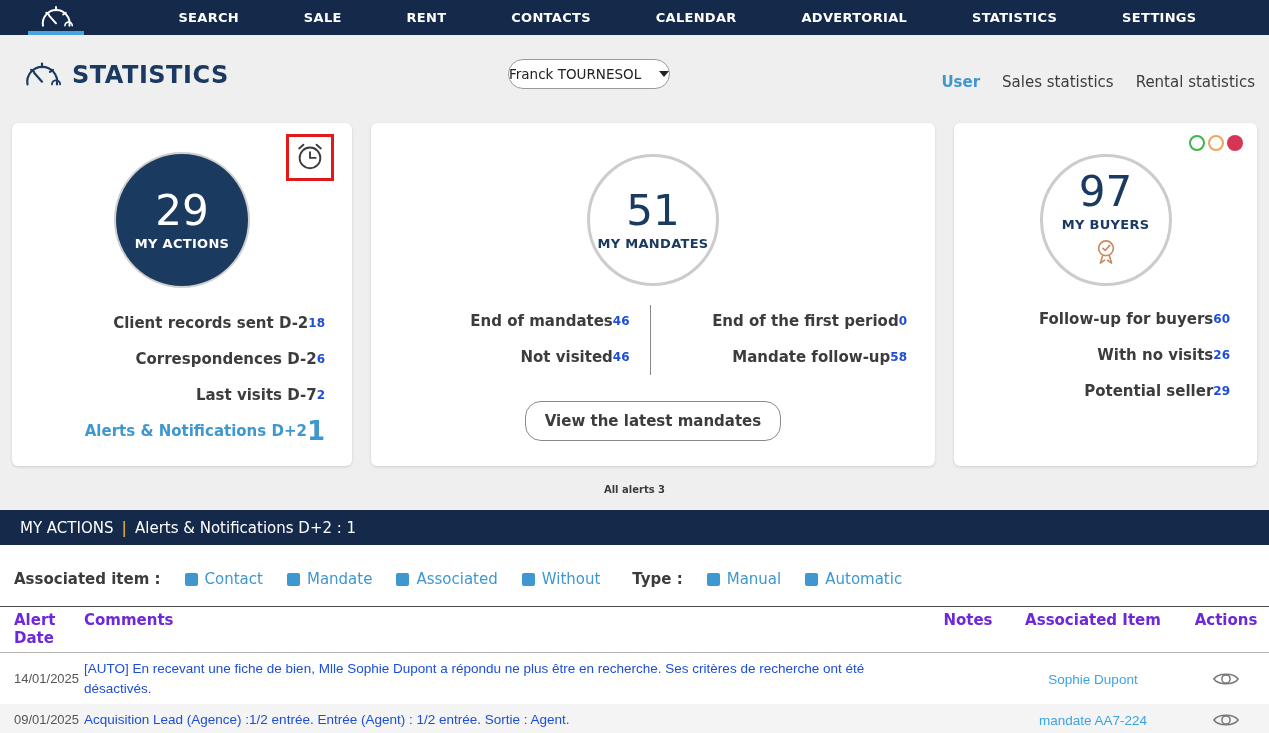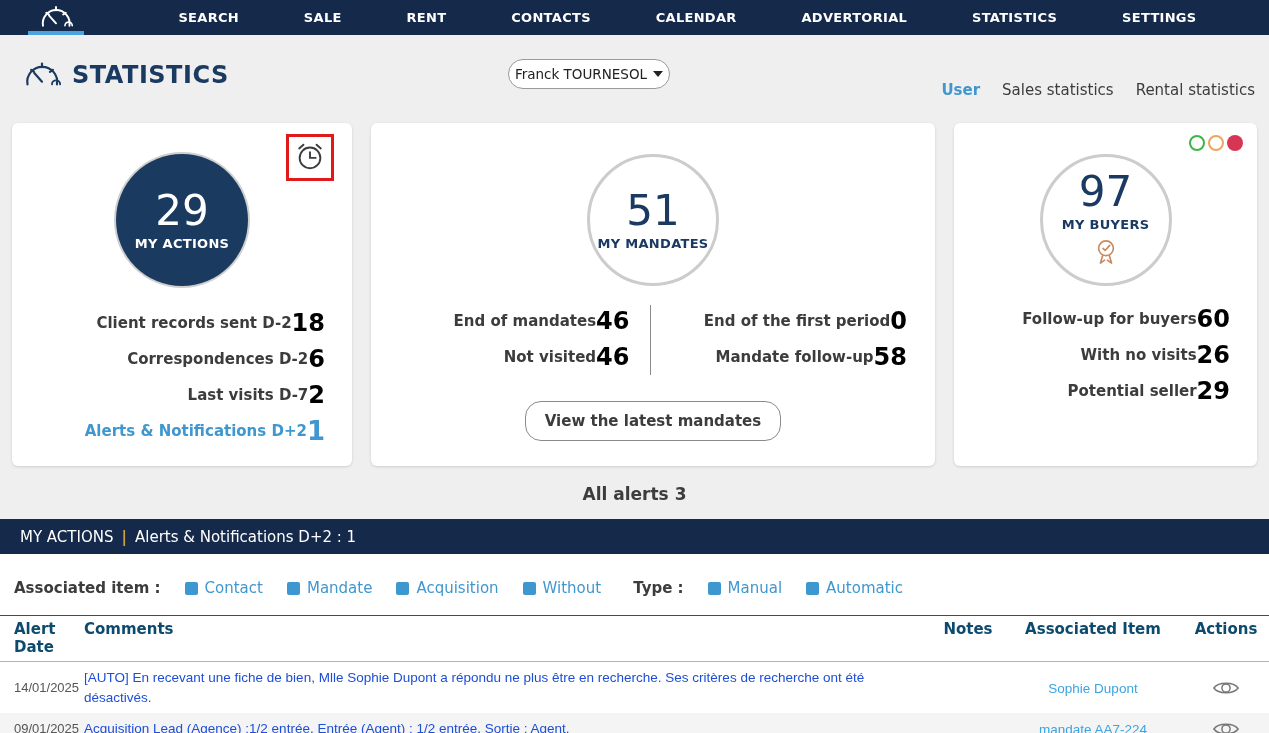--- a/index.html
+++ b/index.html
@@ -12,25 +12,25 @@
     position:relative; cursor:pointer; color:#fff; }
   .nav-logo .underline { position:absolute; left:2px; right:2px; bottom:0; height:4px; background:#4aa3df; }
   .nav-items { flex:1; display:flex; justify-content:space-around; align-items:center; padding:0 40px 0 60px; }
   .nav-item { color:#fff; font-size:13px; font-weight:bold; letter-spacing:.3px; cursor:pointer; }
 
   
   .page-head { height:80px; background:#efefef; position:relative; display:flex; align-items:center; padding:0 22px; }
   .brand { display:flex; align-items:center; gap:10px; color:#1b3a61; }
   .brand .title { font-size:24px; font-weight:bold; letter-spacing:.5px; }
   .user-pill { position:absolute; left:508px; top:24px; width:162px; height:30px; background:#fff;
-    border:1px solid #9a9a9a; border-radius:16px; display:flex; align-items:center; justify-content:center;
+    border:1px solid #9a9a9a; border-radius:16px; display:flex; align-items:center; justify-content:space-between;
     gap:6px; font-size:13.5px; color:#222; cursor:pointer; }
   .caret-down { width:0; height:0; border-left:5px solid transparent; border-right:5px solid transparent;
     border-top:6px solid #222; }
-  .head-tabs { position:absolute; right:14px; top:46px; display:flex; gap:22px; font-size:15px; }
+  .head-tabs { position:absolute; right:14px; top:38px; display:flex; gap:22px; font-size:15px; }
   .head-tab { color:#3c3c3c; cursor:pointer; }
   .head-tab.active { color:#3f97cf; font-weight:bold; }
 
   
   .cards-wrap { background:#efefef; padding:8px 12px 0; display:flex; gap:19px; }
   .card { background:#fff; border-radius:6px; box-shadow:0 1px 3px rgba(0,0,0,.14); height:343px; position:relative; }
   .card1 { flex:0 0 340px; }
   .card2 { flex:1; }
   .card3 { flex:0 0 303px; }
   .card-top { height:180px; display:flex; align-items:center; justify-content:center; }
@@ -43,47 +43,47 @@
   .clock-box { position:absolute; top:11px; right:18px; width:48px; height:47px; border:3px solid #e01a1a;
     display:flex; align-items:center; justify-content:center; cursor:pointer; background:#fff; }
   .dots { position:absolute; top:12px; right:14px; display:flex; gap:3px; }
   .dot { width:16px; height:16px; border-radius:50%; }
   .dot-green { border:2px solid #3db54a; }
   .dot-orange { border:2px solid #f0a45c; }
   .dot-red { background:#d63553; }
   .stat-list { padding:2px 0; }
   .stat-row { display:flex; justify-content:flex-end; align-items:center; height:36px; padding:0 27px; }
   .stat-label { font-size:15px; font-weight:600; color:#3c3c3c; }
-  .stat-value { font-size:24px; font-weight:bold; color:#000000; }
+  .stat-value { font-size:12px; font-weight:bold; color:#1d4ed8; }
   .stat-row.highlight .stat-label { color:#3f97cf; }
   .stat-row.highlight .stat-value { color:#3f97cf; font-size:26px; }
   .mandate-cols { display:flex; padding:0 28px; }
   .m-col { flex:1; }
   .m-divider { width:1px; background:#8a8a8a; margin:2px 26px 0 20px; }
   .m-col .stat-row { padding:0; }
   .view-btn { display:block; margin:26px auto 0; background:#fff; border:1px solid #8a8a8a; border-radius:16px;
     padding:10px 19px; font-size:15px; font-weight:600; color:#3c3c3c; cursor:pointer;
     font-family:"DejaVu Sans","Liberation Sans",sans-serif; }
 
   
-  .all-alerts { background:#efefef; text-align:center; padding:18px 0 15px; font-size:17px; font-weight:600; color:#3c3c3c; }
+  .all-alerts { background:#efefef; text-align:center; padding:18px 0 15px; font-size:10px; font-weight:600; color:#3c3c3c; }
   .section-bar { height:35px; background:#15294a; display:flex; align-items:center; padding-left:20px;
     gap:8px; color:#fff; font-size:15px; }
   .section-bar .sep { color:#cfa13c; font-weight:bold; }
 
   
   .filters { background:#fff; display:flex; align-items:center; padding:25px 0 18px 14px; gap:24px; }
   .filters .flabel { font-size:15px; font-weight:600; color:#3c3c3c; }
   .filter-opt { display:flex; align-items:center; gap:7px; cursor:pointer; }
   .filter-opt .cbox { width:13px; height:13px; background:#3f97cf; border-radius:2px; }
   .filter-opt .olabel { color:#3f97cf; font-size:15px; }
   .type-label { margin-left:8px; }
   .t-head { display:grid; grid-template-columns:84px minmax(0,1fr) 70px 180px 86px;
     border-top:1px solid #4a4a4a; border-bottom:1px solid #b5b5b5; padding:4px 0 5px; }
-  .t-head .th { font-size:15px; font-weight:bold; color:#0c4a6e; }
+  .t-head .th { font-size:15px; font-weight:bold; color:#6d28d9; }
   .th-date { padding-left:14px; }
   .th-center { text-align:center; }
   .t-row { display:grid; grid-template-columns:84px minmax(0,1fr) 70px 180px 86px; align-items:center; padding:6px 0; }
   .t-row.alt { background:#f4f4f4; }
   .td-date { padding-left:14px; font-family:"Liberation Sans",sans-serif; font-size:13px; color:#555; }
   .td-comment { font-family:"Liberation Sans",sans-serif; font-size:13.5px; color:#1d4ed8; line-height:1.45; padding-right:20px; }
   .td-link { text-align:center; }
   .td-link a { font-family:"Liberation Sans",sans-serif; font-size:13.5px; color:#3ba4e0; text-decoration:none; cursor:pointer; }
   .td-actions { display:flex; justify-content:center; }
   .eye-btn { background:none; border:none; cursor:pointer; padding:0; line-height:0; }
@@ -264,21 +264,21 @@
   <span class="filter-opt">
     <span class="cbox"></span>
     <span class="olabel">Contact</span>
   </span>
   <span class="filter-opt">
     <span class="cbox"></span>
     <span class="olabel">Mandate</span>
   </span>
   <span class="filter-opt">
     <span class="cbox"></span>
-    <span class="olabel">Acquisition</span>
+    <span class="olabel">Associated</span>
   </span>
   <span class="filter-opt">
     <span class="cbox"></span>
     <span class="olabel">Without</span>
   </span>
   <span class="flabel type-label">Type :</span>
   <span class="filter-opt">
     <span class="cbox"></span>
     <span class="olabel">Manual</span>
   </span>

